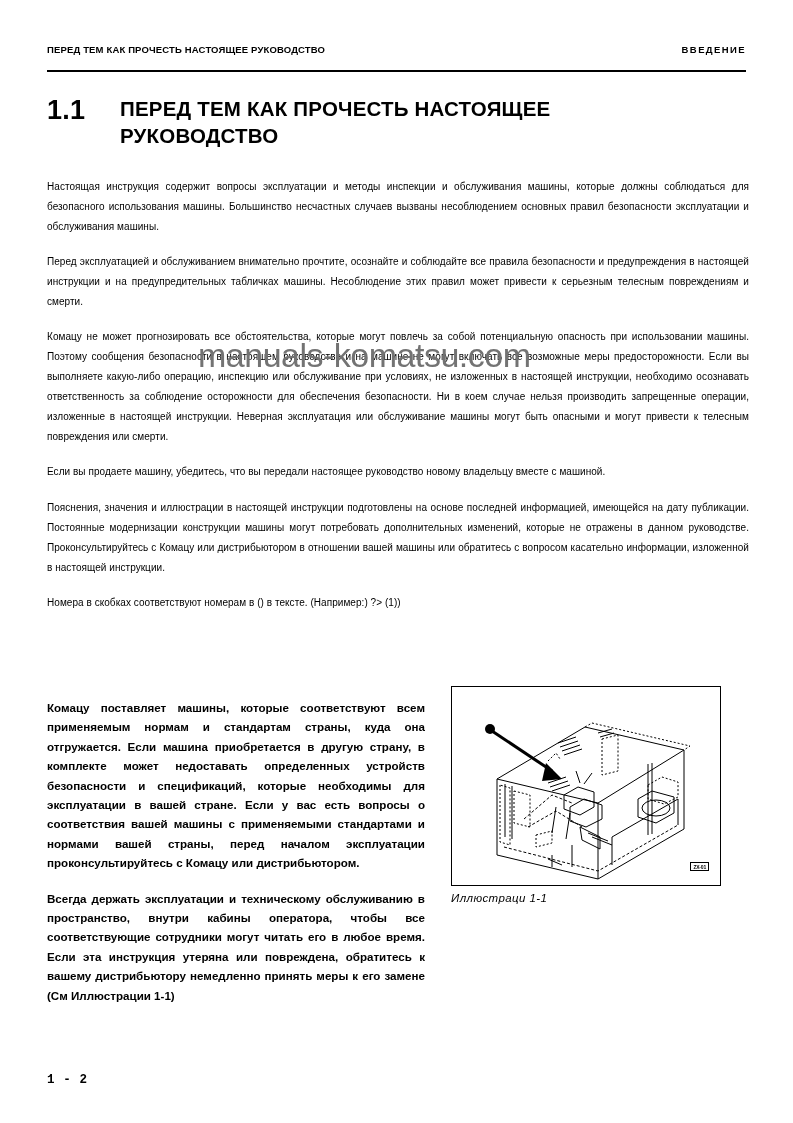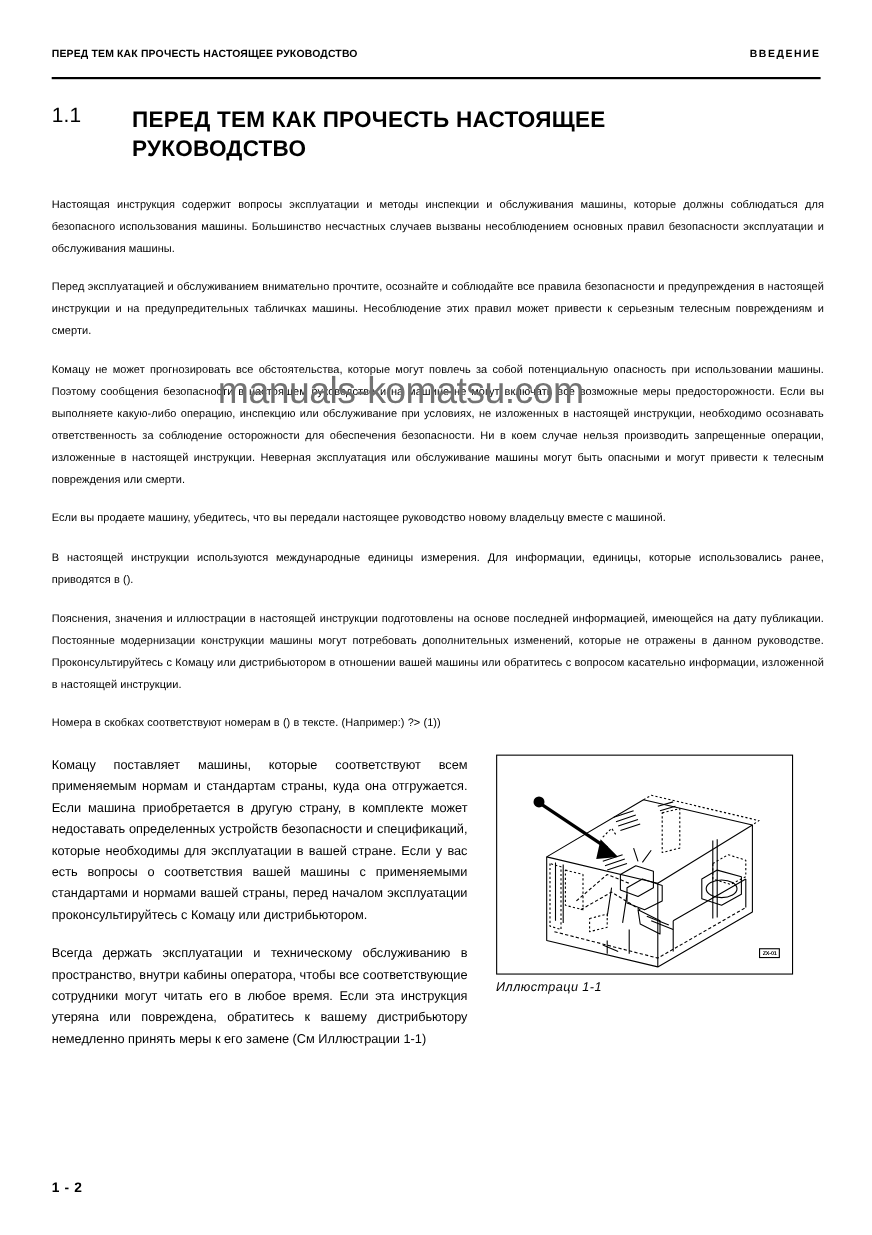--- a/index.html
+++ b/index.html
@@ -57,22 +57,22 @@
   
   .section-title {
     position: absolute;
     left: 47px;
     top: 95px;
     width: 660px;
     display: flex;
     align-items: flex-start;
   }
   .section-num {
-    font-size: 19px;
-    font-weight: normal;
+    font-size: 27px;
+    font-weight: bold;
     width: 73px;
     flex: none;
     letter-spacing: 0.2px;
   }
   .section-text {
     font-size: 20.5px;
     font-weight: bold;
     line-height: 1.32;
     letter-spacing: 0.2px;
   }
@@ -110,22 +110,23 @@
   
   .lower {
     position: absolute;
     left: 47px;
     top: 686px;
     width: 699px;
   }
   .lower-text {
     position: absolute;
     left: 0;
-    top: 0;
+    top: 12px;
     width: 378px;
+    font-weight: bold;
   }
   .lower-para {
     font-size: 11.6px;
     line-height: 19.4px;
     text-align: justify;
     margin: 0 0 16px 0;
   }
   .lower-para:last-child { margin-bottom: 0; }
 
   
@@ -168,20 +169,21 @@
   }
 
   
   .footer {
     position: absolute;
     left: 47px;
     top: 1073px;
     font-size: 12.5px;
     font-weight: bold;
     letter-spacing: 0.6px;
+    font-family: Liberation Mono, monospace;
   }
 </style>
 </head>
 <body>
 
 <div class="page">
 
   <div class="header">
     <div class="header-left">ПЕРЕД ТЕМ КАК ПРОЧЕСТЬ НАСТОЯЩЕЕ РУКОВОДСТВО</div>
     <div class="header-right">ВВЕДЕНИЕ</div>
@@ -191,21 +193,20 @@
   <div class="section-title">
     <div class="section-num">1.1</div>
     <div class="section-text">ПЕРЕД ТЕМ КАК ПРОЧЕСТЬ НАСТОЯЩЕЕ РУКОВОДСТВО</div>
   </div>
 
   <div class="body-col">
     <p class="para">Настоящая инструкция содержит вопросы эксплуатации и методы инспекции и обслуживания машины, которые должны соблюдаться для безопасного использования машины. Большинство несчастных случаев вызваны несоблюдением основных правил безопасности эксплуатации и обслуживания машины.</p>
     <p class="para">Перед эксплуатацией и обслуживанием внимательно прочтите, осознайте и соблюдайте все правила безопасности и предупреждения в настоящей инструкции и на предупредительных табличках машины. Несоблюдение этих правил может привести к серьезным телесным повреждениям и смерти.</p>
     <p class="para">Комацу не может прогнозировать все обстоятельства, которые могут повлечь за собой потенциальную опасность при использовании машины. Поэтому сообщения безопасности в настоящем руководстве и на машине не могут включать все возможные меры предосторожности. Если вы выполняете какую-либо операцию, инспекцию или обслуживание при условиях, не изложенных в настоящей инструкции, необходимо осознавать ответственность за соблюдение осторожности для обеспечения безопасности.  Ни в коем случае нельзя производить запрещенные операции, изложенные в настоящей инструкции. Неверная эксплуатация или обслуживание машины могут быть опасными и могут привести к телесным повреждения или смерти.</p>
     <p class="para">Если вы продаете машину, убедитесь, что вы передали настоящее руководство новому владельцу вместе с машиной.</p>
-    <p class="para">В настоящей инструкции используются международные единицы измерения. Для информации, единицы, которые использовались ранее, приводятся в ().</p>
     <p class="para">Пояснения, значения и иллюстрации в настоящей инструкции подготовлены на основе последней информацией, имеющейся на дату публикации. Постоянные модернизации конструкции машины могут потребовать дополнительных изменений, которые не отражены в данном руководстве. Проконсультируйтесь с Комацу или дистрибьютором в отношении вашей машины или обратитесь с вопросом касательно информации, изложенной в настоящей инструкции.</p>
     <p class="para">Номера в скобках соответствуют номерам в () в тексте. (Например:) ?&gt; (1))</p>
   </div>
 
   <div class="watermark">manuals-komatsu.com</div>
 
   <div class="lower">
 
     <div class="lower-text">
       <p class="lower-para">Комацу поставляет машины, которые соответствуют всем применяемым нормам и стандартам страны, куда она отгружается. Если машина приобретается в другую страну, в комплекте может недоставать определенных устройств безопасности и спецификаций, которые необходимы для эксплуатации в вашей стране. Если у вас есть вопросы о соответствия вашей машины с применяемыми стандартами и нормами вашей страны, перед началом эксплуатации проконсультируйтесь с Комацу или дистрибьютором.</p>

